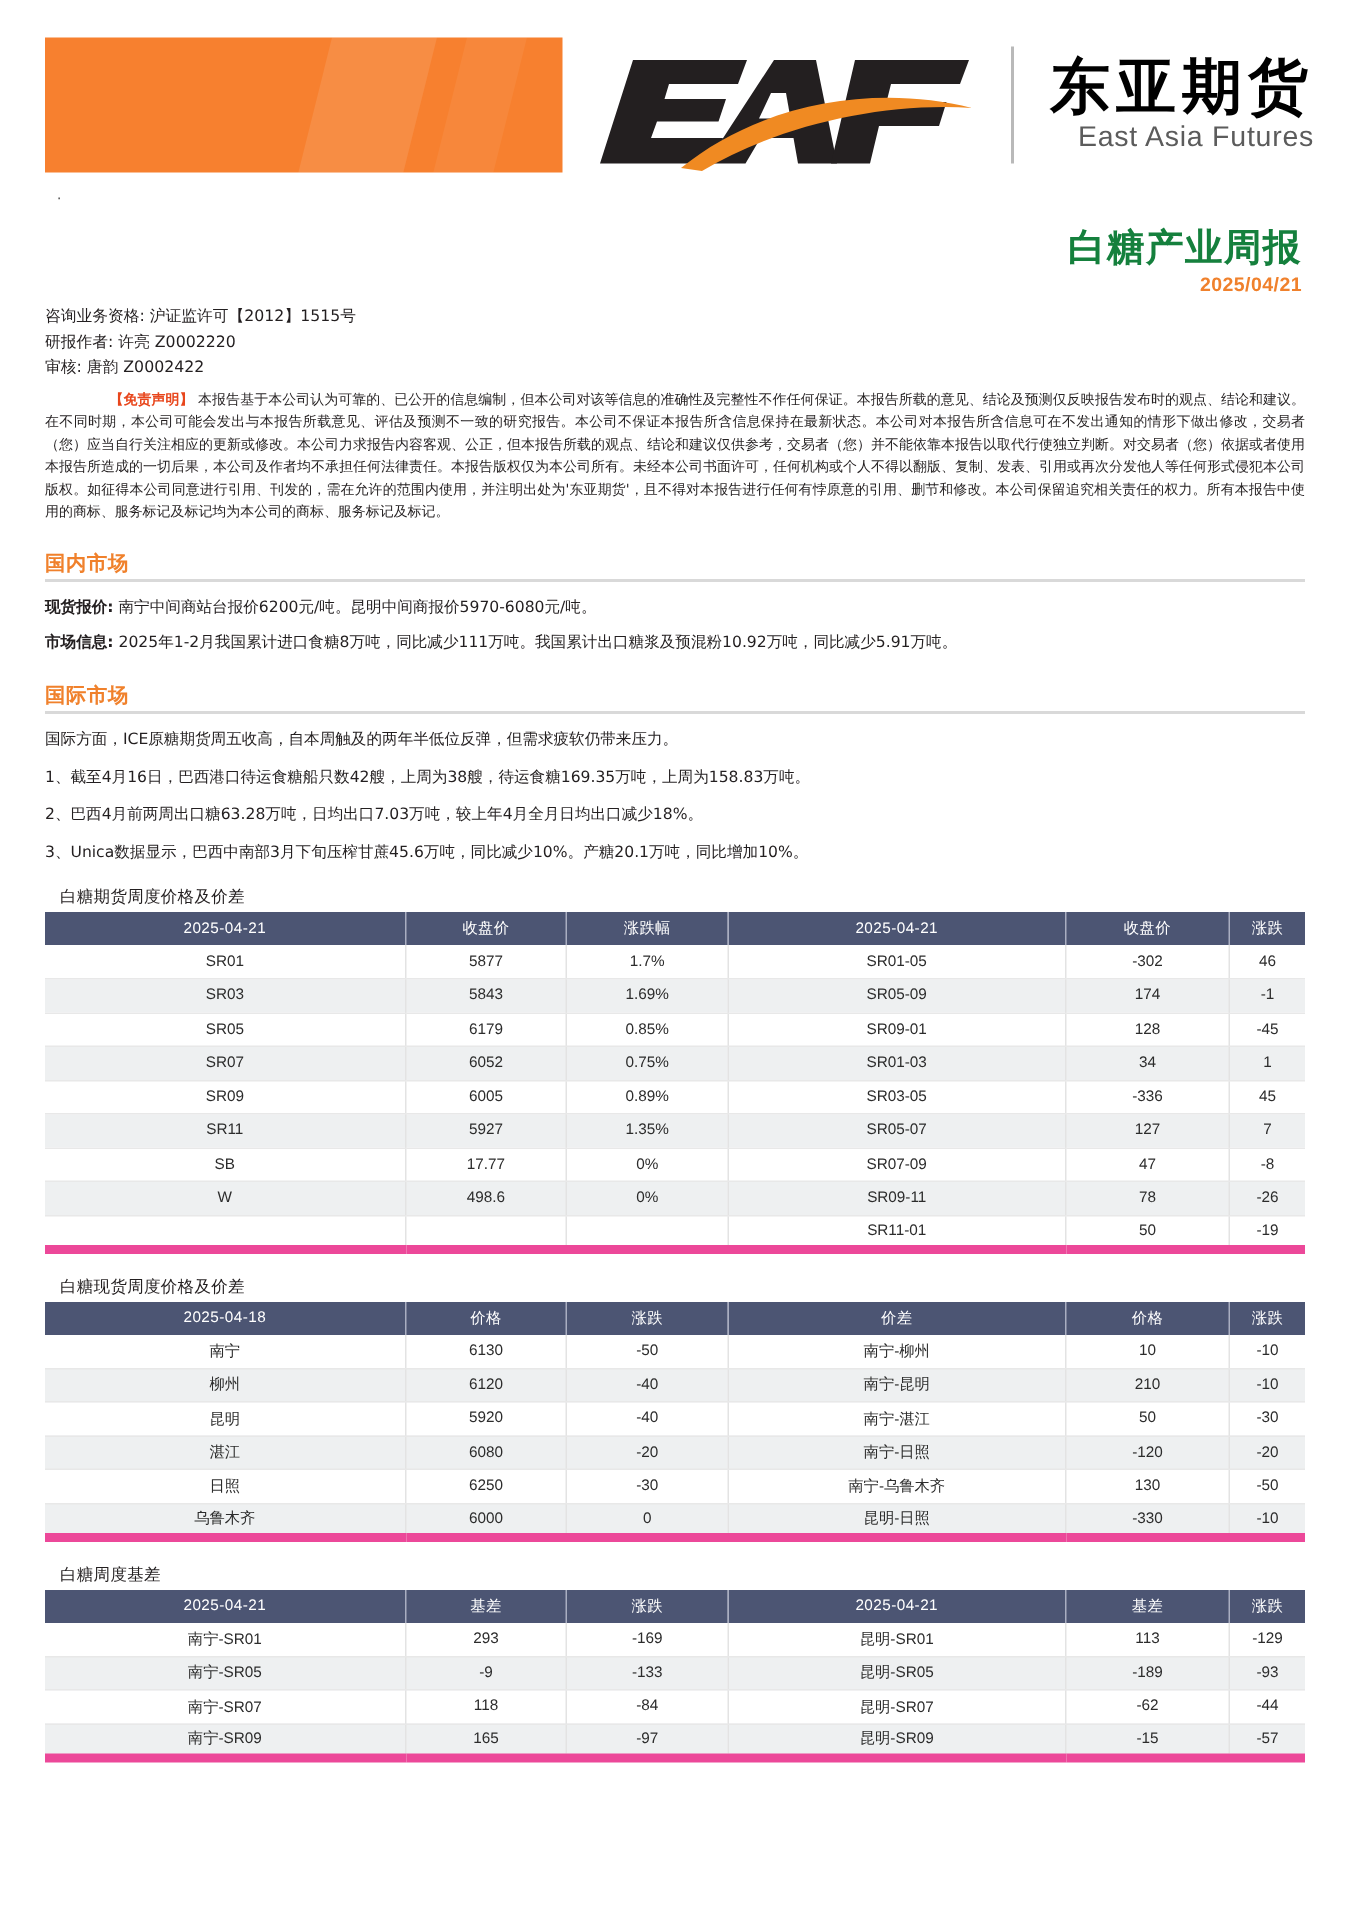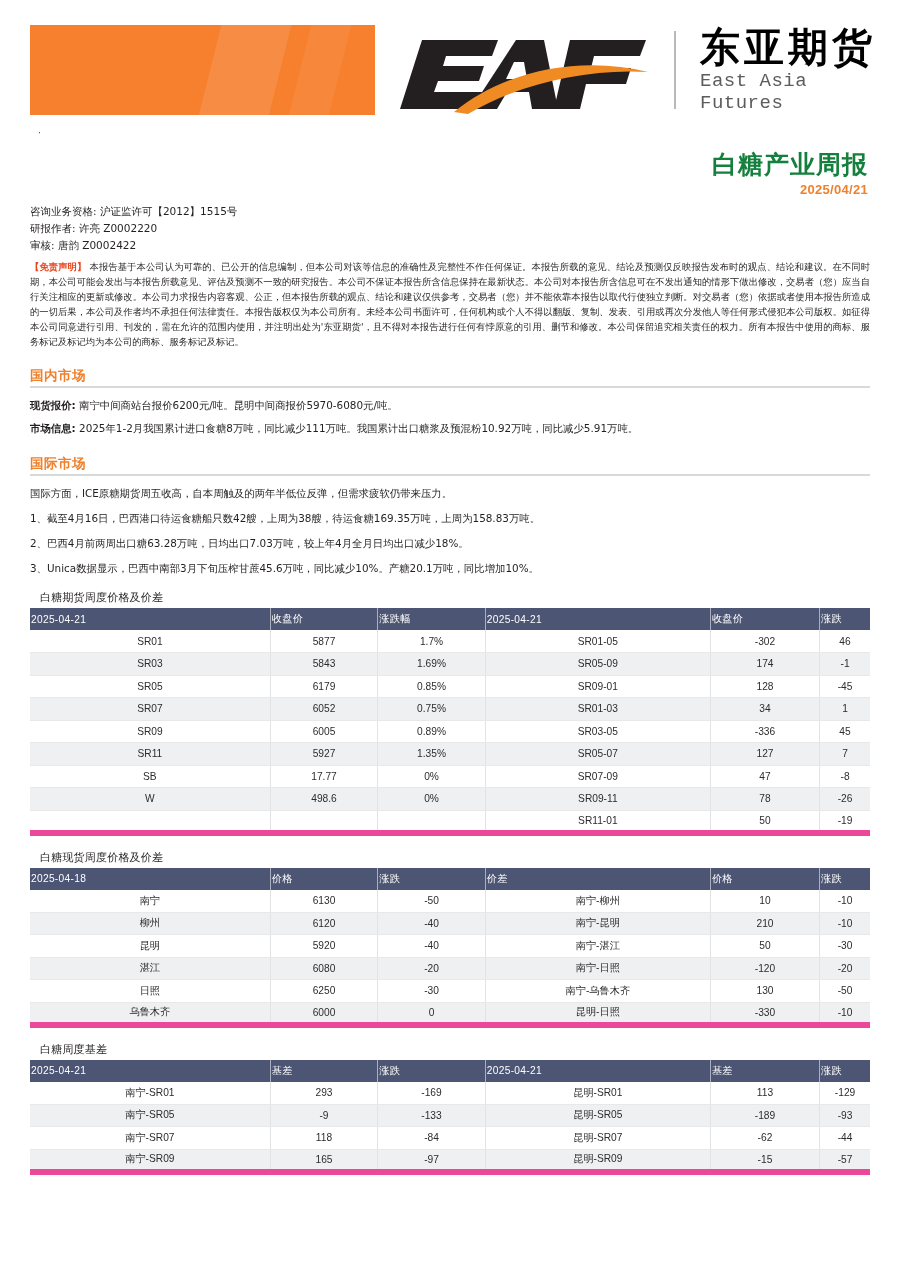--- a/index.html
+++ b/index.html
@@ -73,21 +73,22 @@
     letter-spacing: 4px;
     color: #000000;
     line-height: 1.08;
     font-family: "DejaVu Sans", "Liberation Sans", sans-serif;
   }
   .cn-brand .en-name {
     font-size: 19px;
     color: #5c5c5c;
     letter-spacing: 0.5px;
     margin-top: 0;
-    font-family: Liberation Mono, monospace;
+    font-family: Liberation Sans, sans-serif;
+    text-align: right;
   }
 
   .tiny-dot {
     position: absolute;
     left: 38px; top: 128px;
     font-size: 9px;
     color: #444;
   }
 
   
@@ -125,20 +126,21 @@
     margin: 5px 30px 0 30px;
     font-size: 9.3px;
     line-height: 1.62;
     color: #231f20;
     text-align: justify;
     text-justify: inter-ideograph;
   }
   .disclaimer .tag {
     color: #e8461c;
     font-weight: 700;
+    margin-left: 43px;
   }
 
   
   .section {
     margin: 18px 30px 0 30px;
   }
   .section-title {
     font-size: 13.5px;
     font-weight: 700;
     color: #f0812c;
@@ -178,21 +180,21 @@
     border-collapse: collapse;
     table-layout: fixed;
     font-size: 10.2px;
     font-family: "Liberation Sans", "DejaVu Sans", sans-serif;
   }
   table.data thead th {
     background: #4c5573;
     color: #ffffff;
     font-weight: 400;
     height: 22px;
-    text-align: left;
+    text-align: center;
     border-right: 1px solid #a9aec1;
     letter-spacing: 0.3px;
   }
   table.data thead th:last-child { border-right: none; }
   table.data tbody td {
     height: 22.5px;
     text-align: center;
     color: #2c2c2c;
     border-right: 1px solid #e3e3e3;
     border-bottom: 1px solid #e8e8e8;

